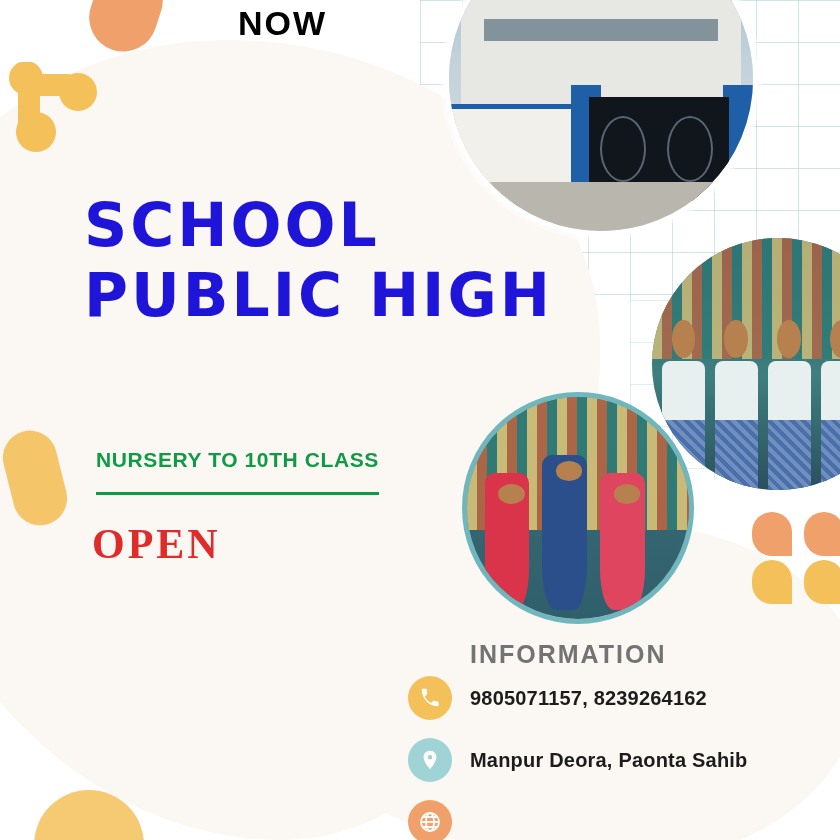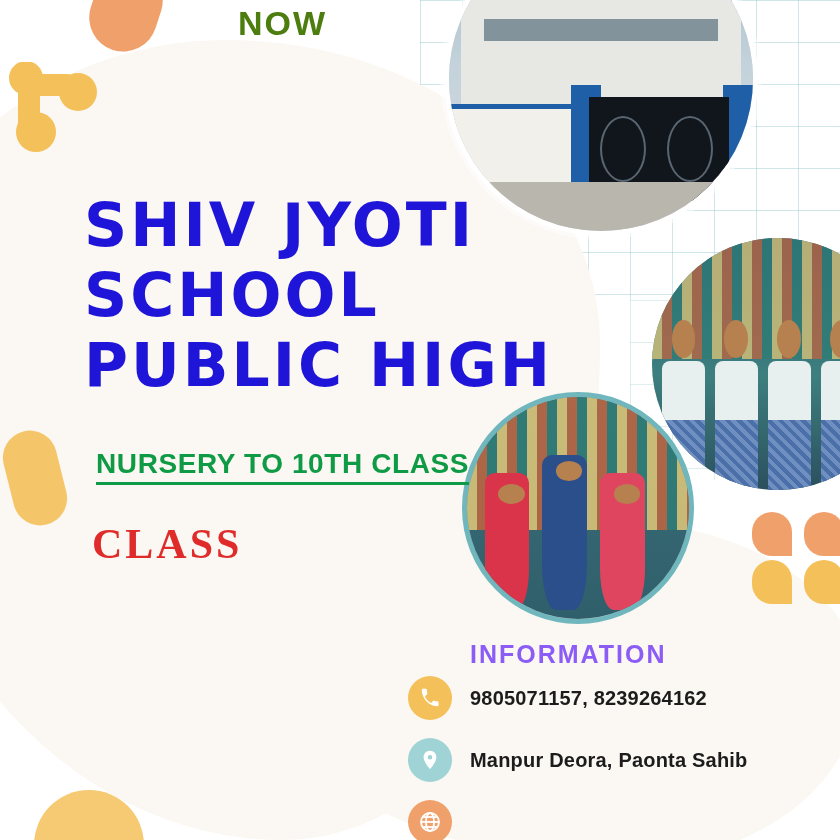--- a/index.html
+++ b/index.html
@@ -170,45 +170,45 @@
   .dancer   { position:absolute; bottom:4%; width:20%; height:62%; border-radius:10px 10px 30% 30%; }
 
   
   .kicker {
     position: absolute;
     left: 238px;
     top: 4px;
     font-size: 34px;
     font-weight: 800;
     letter-spacing: 2px;
-    color: #4d7c0f;
+    color: #000000;
   }
   .headline {
     position: absolute;
     left: 84px;
     top: 190px;
     width: 560px;
     color: #1f15d8;
     font-family: "DejaVu Sans", sans-serif;
     font-weight: 700;
     font-size: 60px;
     line-height: 1.17;
     letter-spacing: 3px;
     text-transform: uppercase;
   }
   .sub-nursery {
     position: absolute;
     left: 96px;
     top: 448px;
-    font-size: 28px;
+    font-size: 21px;
     font-weight: 800;
     letter-spacing: .6px;
     color: #0f9b45;
     border-bottom: 3px solid #0f9b45;
-    padding-bottom: 2px;
+    padding-bottom: 20px;
   }
   .admission {
     position: absolute;
     left: 92px;
     top: 520px;
     font-family: "Liberation Serif", serif;
     font-size: 42px;
     font-weight: 700;
     line-height: 1.15;
     letter-spacing: 3px;
@@ -216,21 +216,21 @@
   }
 
   
   .info-title {
     position: absolute;
     left: 470px;
     top: 640px;
     font-size: 25px;
     font-weight: 800;
     letter-spacing: 2px;
-    color: #8b5cf6;
+    color: #737373;
   }
   .info-list {
     position: absolute;
     left: 408px;
     top: 676px;
     width: 420px;
   }
   .info-row {
     display: flex;
     align-items: center;
@@ -335,29 +335,28 @@
     <div class="dancer" style="left:34%;background:#2b4f8a;height:70%;"></div>
     <div class="dancer" style="left:60%;background:#e0455f;"></div>
     <div style="position:absolute;left:14%;bottom:52%;width:12%;height:9%;background:#b7804f;border-radius:50%;"></div>
     <div style="position:absolute;left:40%;bottom:62%;width:12%;height:9%;background:#b7804f;border-radius:50%;"></div>
     <div style="position:absolute;left:66%;bottom:52%;width:12%;height:9%;background:#b7804f;border-radius:50%;"></div>
   </div>
 
   <div class="kicker">NOW</div>
 
   <div class="headline">
-    <div>SHIV JYOTI</div>
     <div>SCHOOL</div>
     <div>PUBLIC HIGH</div>
   </div>
 
   <div class="sub-nursery">NURSERY TO 10TH CLASS</div>
 
   <div class="admission">
-    <div>CLASS</div>
+    <div>OPEN</div>
   </div>
 
   <div class="info-title">INFORMATION</div>
 
   <div class="info-list">
 
     <div class="info-row">
       <div class="info-ico ico-phone">
         <svg width="22" height="22" viewBox="0 0 24 24" fill="#ffffff">
           <path d="M6.6 10.8c1.4 2.8 3.8 5.2 6.6 6.6l2.2-2.2c.3-.3.7-.4 1.1-.3 1.2.4 2.5.6 3.8.6.6 0 1 .4 1 1V20c0 .6-.4 1-1 1C11.4 21 3 12.6 3 2.9c0-.6.4-1 1-1h3.5c.6 0 1 .4 1 1 0 1.3.2 2.6.6 3.8.1.4 0 .8-.3 1.1l-2.2 2.2z"></path>

